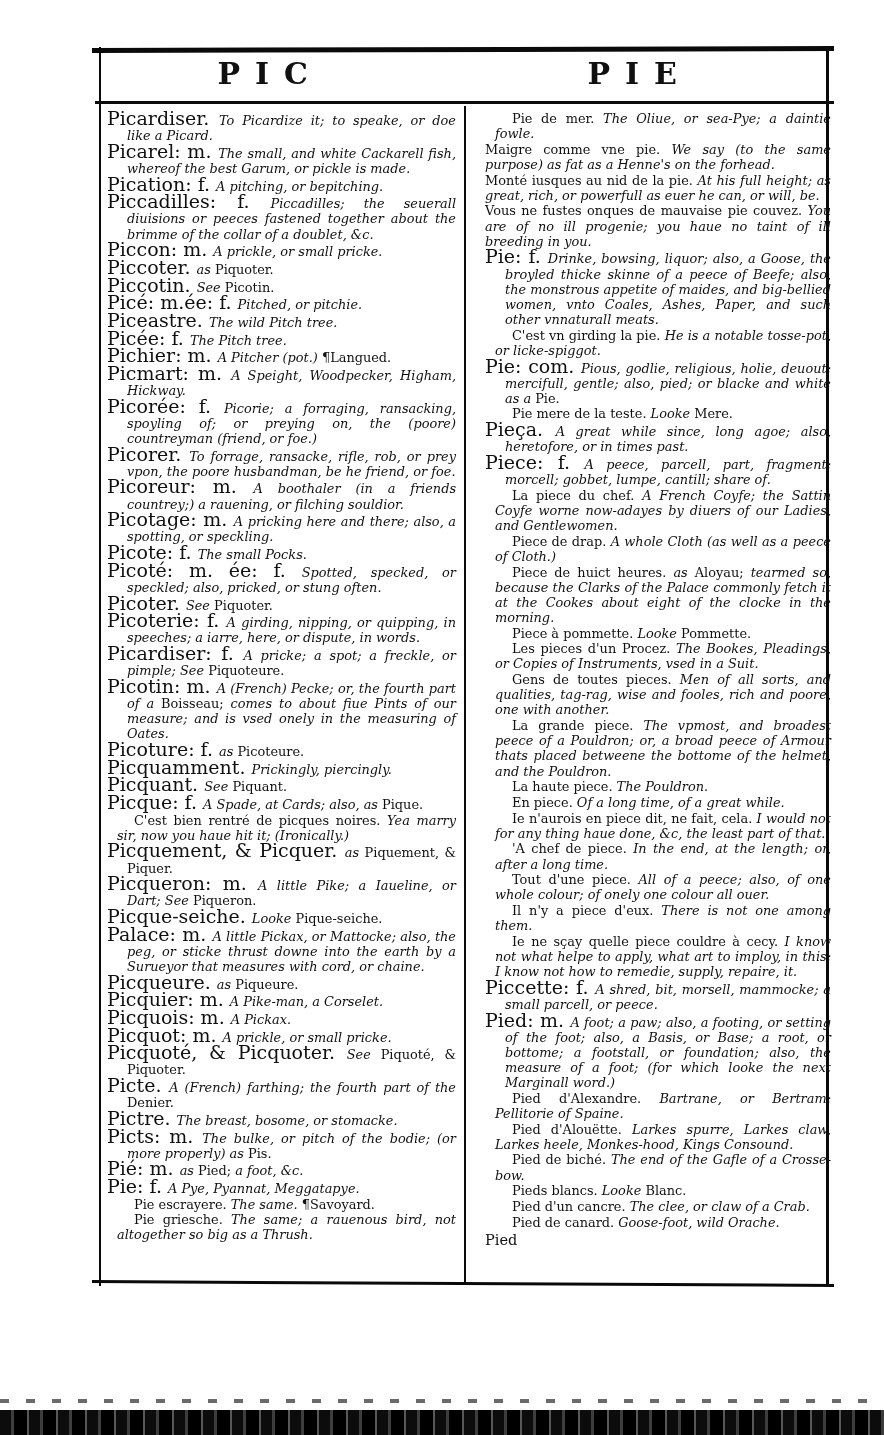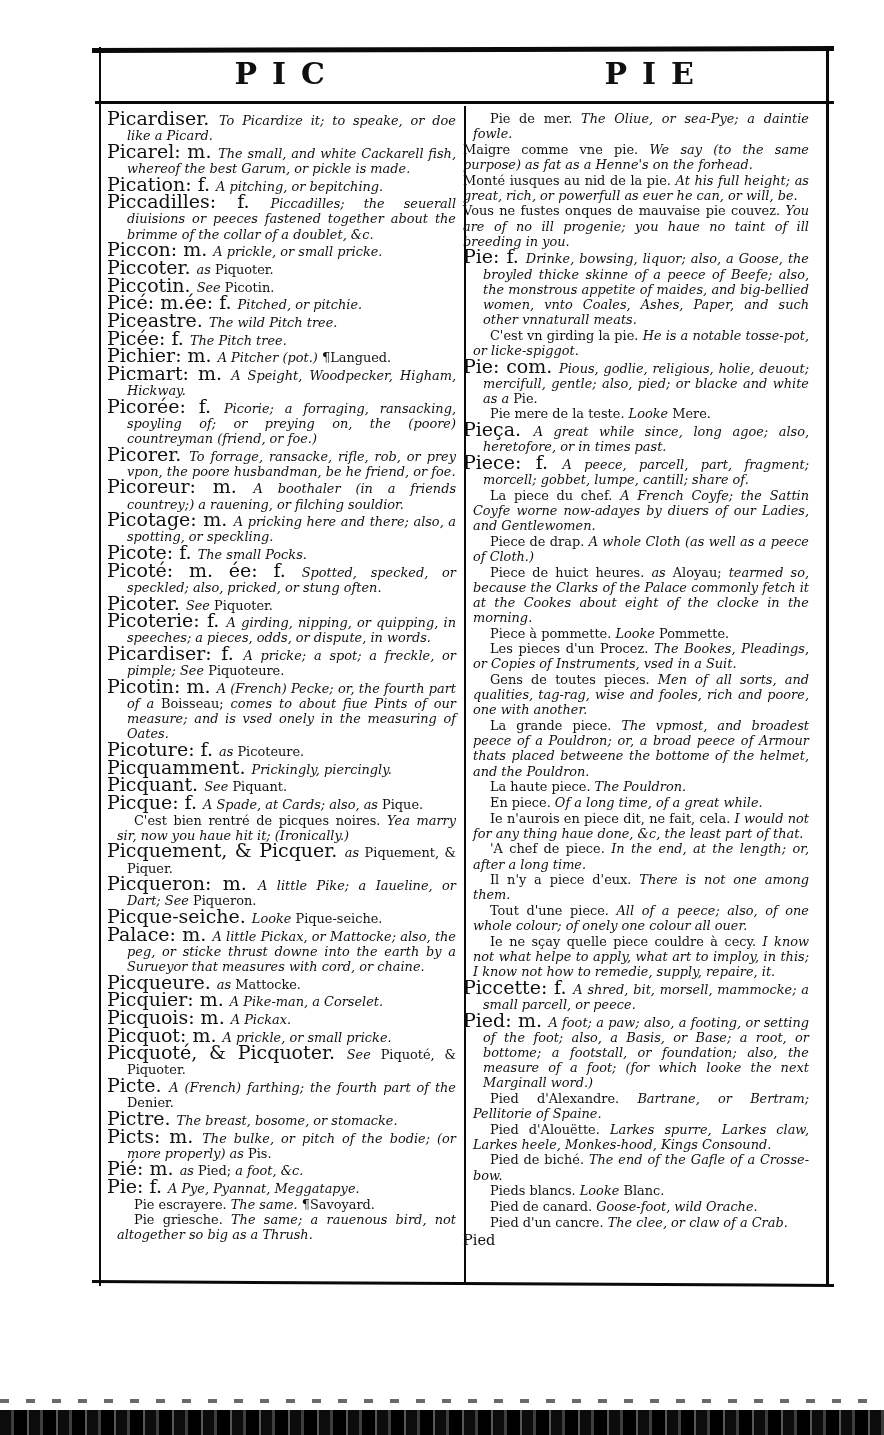--- a/index.html
+++ b/index.html
@@ -9,25 +9,25 @@
     font-family:"DejaVu Serif","Liberation Serif",serif;
   }
   .page-frame{position:absolute;inset:0;}
   .rule{position:absolute;background:#0a0a0a;}
   .rule-top{left:92px;top:47px;width:742px;height:5px;transform:rotate(-0.15deg);}
   .rule-mid{left:95px;top:101px;width:739px;height:3px;}
   .rule-bottom{left:92px;top:1282px;width:742px;height:3px;transform:rotate(0.3deg);}
   .border-left{left:99px;top:47px;width:2px;height:1239px;}
   .border-right{left:826px;top:47px;width:3px;height:1239px;}
   .divider{left:464px;top:106px;width:2px;height:1178px;}
-  .header-row{position:absolute;left:95px;top:56px;width:739px;height:44px;display:flex;}
+  .header-row{position:absolute;left:78px;top:56px;width:739px;height:44px;display:flex;}
   .header-half{width:50%;text-align:center;font-size:30px;font-weight:bold;letter-spacing:15px;text-indent:15px;}
   .col{position:absolute;top:111px;font-size:12.9px;line-height:15.15px;text-align:justify;}
   .col-left{left:107px;width:349px;}
-  .col-right{left:463px;width:346px;}
+  .col-right{left:485px;width:346px;}
   p.entry{margin:0 0 0.5px 0;}
   .e-m{padding-left:20px;text-indent:-20px;}
   .e-s{padding-left:10px;text-indent:17px;}
   .e-f{padding-left:0;text-indent:0;}
   span.h{font-size:19px;}
   span.ro{font-style:normal;}
   span.it{font-style:italic;}
   .catchword{font-size:14.5px;margin-top:3px;padding-right:2px;}
   .scan-line{position:absolute;left:0;top:1399px;width:884px;height:4px;
     background:repeating-linear-gradient(90deg,#2a2a2a 0 9px,transparent 9px 26px);opacity:.7;}
@@ -65,33 +65,33 @@
       <p class="entry e-m"><span class="ro h">Picée: f. </span><span class="it">The Pitch tree.</span></p>
       <p class="entry e-m"><span class="ro h">Pichier: m. </span><span class="it">A Pitcher (pot.) </span><span class="ro">¶Langued.</span></p>
       <p class="entry e-m"><span class="ro h">Picmart: m. </span><span class="it">A Speight, Woodpecker, Higham, Hickway.</span></p>
       <p class="entry e-m"><span class="ro h">Picorée: f. </span><span class="it">Picorie; a forraging, ransacking, spoyling of; or preying on, the (poore) countreyman (friend, or foe.)</span></p>
       <p class="entry e-m"><span class="ro h">Picorer. </span><span class="it">To forrage, ransacke, rifle, rob, or prey vpon, the poore husbandman, be he friend, or foe.</span></p>
       <p class="entry e-m"><span class="ro h">Picoreur: m. </span><span class="it">A boothaler (in a friends countrey;) a rauening, or filching souldior.</span></p>
       <p class="entry e-m"><span class="ro h">Picotage: m. </span><span class="it">A pricking here and there; also, a spotting, or speckling.</span></p>
       <p class="entry e-m"><span class="ro h">Picote: f. </span><span class="it">The small Pocks.</span></p>
       <p class="entry e-m"><span class="ro h">Picoté: m. ée: f. </span><span class="it">Spotted, specked, or speckled; also, pricked, or stung often.</span></p>
       <p class="entry e-m"><span class="ro h">Picoter. </span><span class="it">See </span><span class="ro">Piquoter.</span></p>
-      <p class="entry e-m"><span class="ro h">Picoterie: f. </span><span class="it">A girding, nipping, or quipping, in speeches; a pieces, odds, or dispute, in words.</span></p>
+      <p class="entry e-m"><span class="ro h">Picoterie: f. </span><span class="it">A girding, nipping, or quipping, in speeches; a iarre, here, or dispute, in words.</span></p>
       <p class="entry e-m"><span class="ro h">Picardiser: f. </span><span class="it">A pricke; a spot; a freckle, or pimple; See </span><span class="ro">Piquoteure.</span></p>
       <p class="entry e-m"><span class="ro h">Picotin: m. </span><span class="it">A (French) Pecke; or, the fourth part of a </span><span class="ro">Boisseau; </span><span class="it">comes to about fiue Pints of our measure; and is vsed onely in the measuring of Oates.</span></p>
       <p class="entry e-m"><span class="ro h">Picoture: f. </span><span class="it">as </span><span class="ro">Picoteure.</span></p>
       <p class="entry e-m"><span class="ro h">Picquamment. </span><span class="it">Prickingly, piercingly.</span></p>
       <p class="entry e-m"><span class="ro h">Picquant. </span><span class="it">See </span><span class="ro">Piquant.</span></p>
       <p class="entry e-m"><span class="ro h">Picque: f. </span><span class="it">A Spade, at Cards; also, as </span><span class="ro">Pique.</span></p>
       <p class="entry e-s"><span class="ro">C'est bien rentré de picques noires. </span><span class="it">Yea marry sir, now you haue hit it; (Ironically.)</span></p>
       <p class="entry e-m"><span class="ro h">Picquement, &amp; Picquer. </span><span class="it">as </span><span class="ro">Piquement, &amp; Piquer.</span></p>
       <p class="entry e-m"><span class="ro h">Picqueron: m. </span><span class="it">A little Pike; a Iaueline, or Dart; See </span><span class="ro">Piqueron.</span></p>
       <p class="entry e-m"><span class="ro h">Picque-seiche. </span><span class="it">Looke </span><span class="ro">Pique-seiche.</span></p>
       <p class="entry e-m"><span class="ro h">Palace: m. </span><span class="it">A little Pickax, or Mattocke; also, the peg, or sticke thrust downe into the earth by a Surueyor that measures with cord, or chaine.</span></p>
-      <p class="entry e-m"><span class="ro h">Picqueure. </span><span class="it">as </span><span class="ro">Mattocke.</span></p>
+      <p class="entry e-m"><span class="ro h">Picqueure. </span><span class="it">as </span><span class="ro">Piqueure.</span></p>
       <p class="entry e-m"><span class="ro h">Picquier: m. </span><span class="it">A Pike-man, a Corselet.</span></p>
       <p class="entry e-m"><span class="ro h">Picquois: m. </span><span class="it">A Pickax.</span></p>
       <p class="entry e-m"><span class="ro h">Picquot: m. </span><span class="it">A prickle, or small pricke.</span></p>
       <p class="entry e-m"><span class="ro h">Picquoté, &amp; Picquoter. </span><span class="it">See </span><span class="ro">Piquoté, &amp; Piquoter.</span></p>
       <p class="entry e-m"><span class="ro h">Picte. </span><span class="it">A (French) farthing; the fourth part of the </span><span class="ro">Denier.</span></p>
       <p class="entry e-m"><span class="ro h">Pictre. </span><span class="it">The breast, bosome, or stomacke.</span></p>
       <p class="entry e-m"><span class="ro h">Picts: m. </span><span class="it">The bulke, or pitch of the bodie; (or more properly) as </span><span class="ro">Pis.</span></p>
       <p class="entry e-m"><span class="ro h">Pié: m. </span><span class="it">as </span><span class="ro">Pied; </span><span class="it">a foot, &amp;c.</span></p>
       <p class="entry e-m"><span class="ro h">Pie: f. </span><span class="it">A Pye, Pyannat, Meggatapye.</span></p>
       <p class="entry e-s"><span class="ro">Pie escrayere. </span><span class="it">The same. </span><span class="ro">¶Savoyard.</span></p>
@@ -114,30 +114,30 @@
       <p class="entry e-s"><span class="ro">Piece de drap. </span><span class="it">A whole Cloth (as well as a peece of Cloth.)</span></p>
       <p class="entry e-s"><span class="ro">Piece de huict heures. </span><span class="it">as </span><span class="ro">Aloyau; </span><span class="it">tearmed so, because the Clarks of the Palace commonly fetch it at the Cookes about eight of the clocke in the morning.</span></p>
       <p class="entry e-s"><span class="ro">Piece à pommette. </span><span class="it">Looke </span><span class="ro">Pommette.</span></p>
       <p class="entry e-s"><span class="ro">Les pieces d'un Procez. </span><span class="it">The Bookes, Pleadings, or Copies of Instruments, vsed in a Suit.</span></p>
       <p class="entry e-s"><span class="ro">Gens de toutes pieces. </span><span class="it">Men of all sorts, and qualities, tag-rag, wise and fooles, rich and poore, one with another.</span></p>
       <p class="entry e-s"><span class="ro">La grande piece. </span><span class="it">The vpmost, and broadest peece of a Pouldron; or, a broad peece of Armour thats placed betweene the bottome of the helmet, and the Pouldron.</span></p>
       <p class="entry e-s"><span class="ro">La haute piece. </span><span class="it">The Pouldron.</span></p>
       <p class="entry e-s"><span class="ro">En piece. </span><span class="it">Of a long time, of a great while.</span></p>
       <p class="entry e-s"><span class="ro">Ie n'aurois en piece dit, ne fait, cela. </span><span class="it">I would not for any thing haue done, &amp;c, the least part of that.</span></p>
       <p class="entry e-s"><span class="ro">'A chef de piece. </span><span class="it">In the end, at the length; or, after a long time.</span></p>
+      <p class="entry e-s"><span class="ro">Tout d'une piece. </span><span class="it">All of a peece; also, of one whole colour; of onely one colour all ouer.</span></p>
       <p class="entry e-s"><span class="ro">Il n'y a piece d'eux. </span><span class="it">There is not one among them.</span></p>
-      <p class="entry e-s"><span class="ro">Tout d'une piece. </span><span class="it">All of a peece; also, of one whole colour; of onely one colour all ouer.</span></p>
       <p class="entry e-s"><span class="ro">Ie ne sçay quelle piece couldre à cecy. </span><span class="it">I know not what helpe to apply, what art to imploy, in this; I know not how to remedie, supply, repaire, it.</span></p>
       <p class="entry e-m"><span class="ro h">Piccette: f. </span><span class="it">A shred, bit, morsell, mammocke; a small parcell, or peece.</span></p>
       <p class="entry e-m"><span class="ro h">Pied: m. </span><span class="it">A foot; a paw; also, a footing, or setting of the foot; also, a Basis, or Base; a root, or bottome; a footstall, or foundation; also, the measure of a foot; (for which looke the next Marginall word.)</span></p>
       <p class="entry e-s"><span class="ro">Pied d'Alexandre. </span><span class="it">Bartrane, or Bertram; Pellitorie of Spaine.</span></p>
       <p class="entry e-s"><span class="ro">Pied d'Alouëtte. </span><span class="it">Larkes spurre, Larkes claw, Larkes heele, Monkes-hood, Kings Consound.</span></p>
       <p class="entry e-s"><span class="ro">Pied de biché. </span><span class="it">The end of the Gafle of a Crosse-bow.</span></p>
       <p class="entry e-s"><span class="ro">Pieds blancs. </span><span class="it">Looke </span><span class="ro">Blanc.</span></p>
+      <p class="entry e-s"><span class="ro">Pied d'un cancre. </span><span class="it">The clee, or claw of a Crab.</span></p>
       <p class="entry e-s"><span class="ro">Pied de canard. </span><span class="it">Goose-foot, wild Orache.</span></p>
-      <p class="entry e-s"><span class="ro">Pied d'un cancre. </span><span class="it">The clee, or claw of a Crab.</span></p>
       <div class="catchword">Pied</div>
     </div>
 
   <div class="scan-line"></div>
   <div class="scan-band"></div>
 
 </div>
 
 </body></html>

